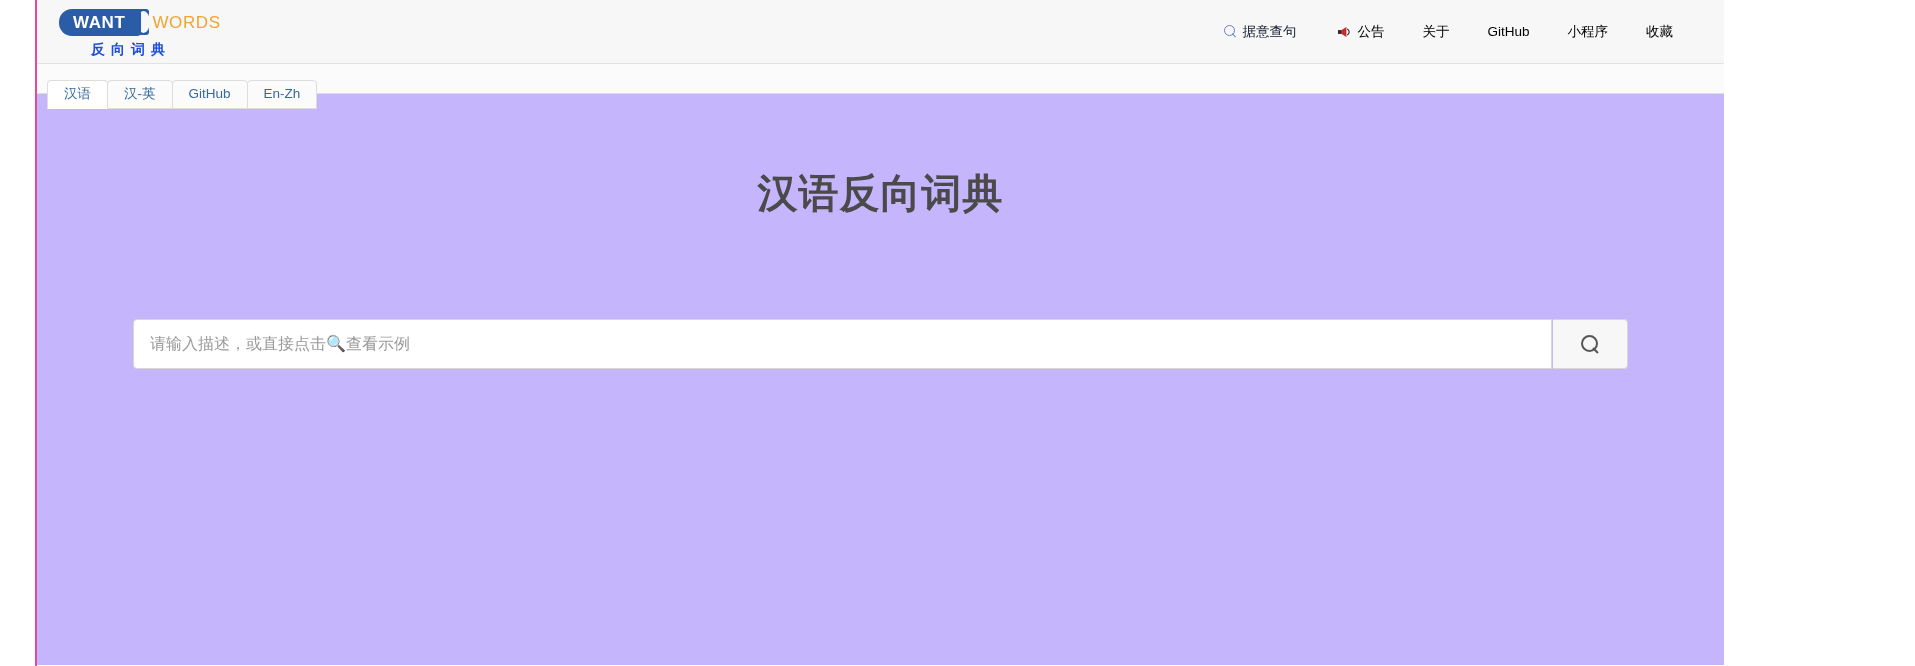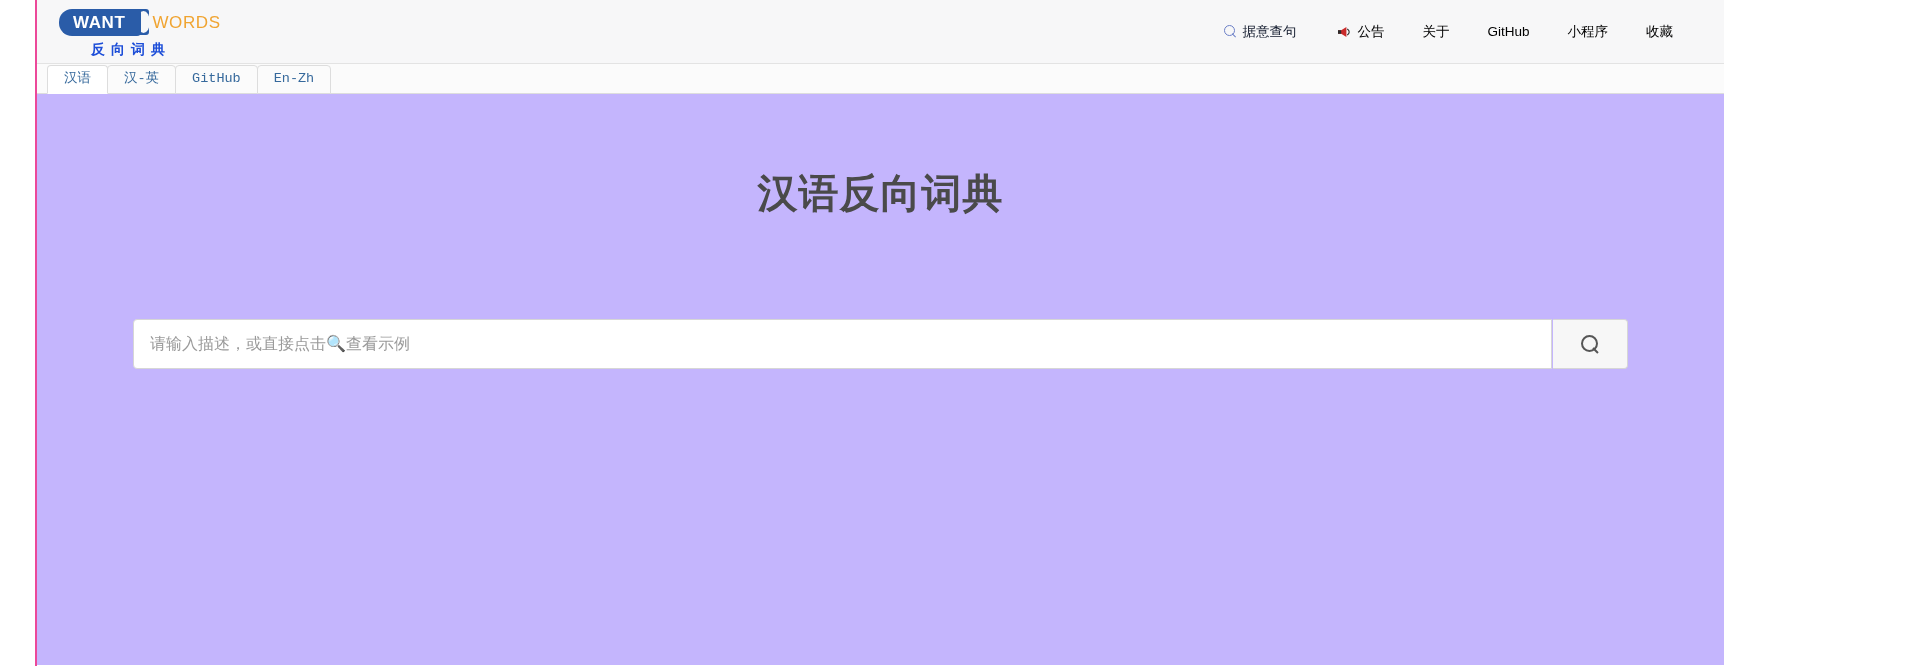--- a/index.html
+++ b/index.html
@@ -172,23 +172,22 @@
     color: #36699c;
     background: #fbfbfb;
     border: 1px solid #dddddd;
     border-bottom: 1px solid #dddddd;
     border-radius: 4px 4px 0 0;
     padding: 5px 16px 6px 16px;
     margin-right: -1px;
     line-height: 1.2;
     cursor: pointer;
     position: relative;
-    top: 1px;
+    top: 16px;
     white-space: nowrap;
-    font-family: Liberation Mono, monospace;
   }
   .tab.active {
     background: #ffffff;
     color: #36699c;
     border-bottom-color: #ffffff;
     z-index: 2;
   }
 
   
   .main {

